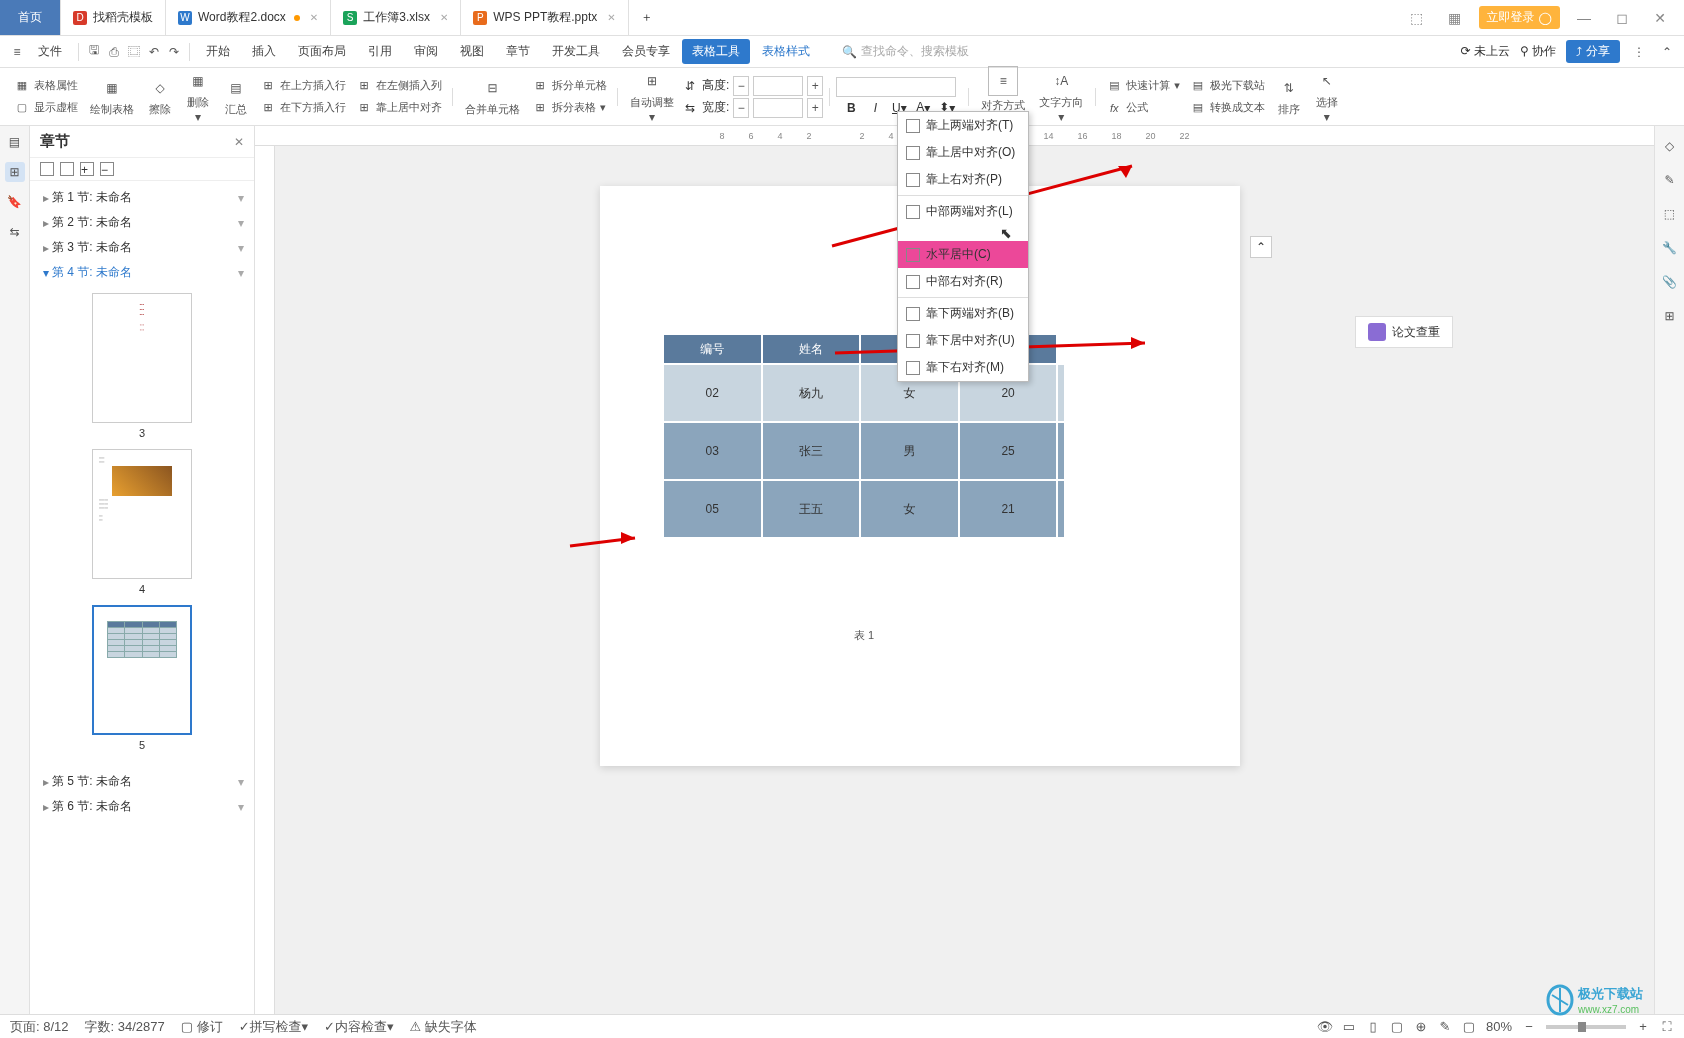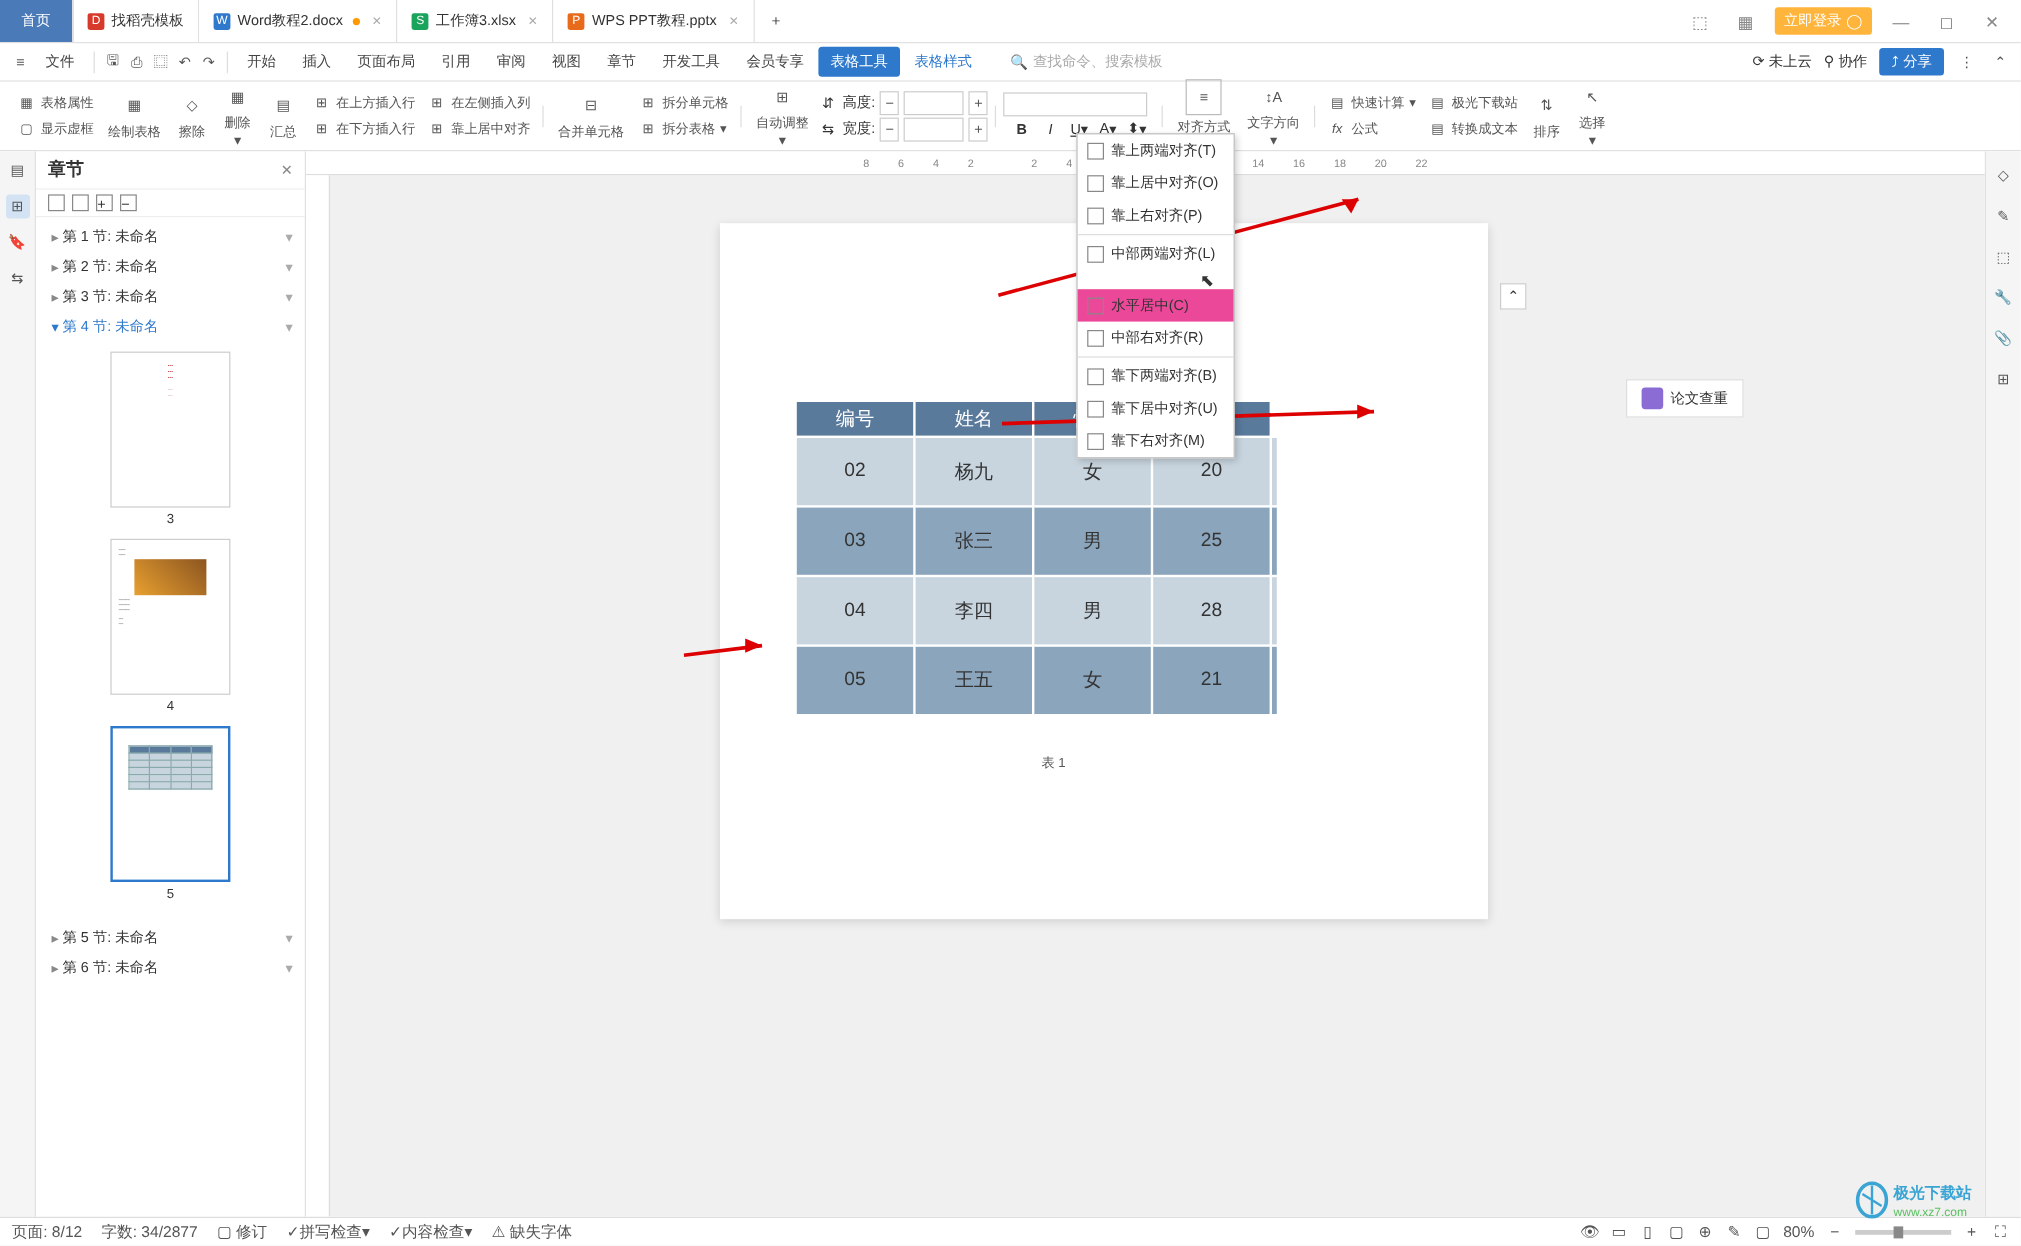--- a/index.html
+++ b/index.html
@@ -61,26 +61,26 @@
 .thumb-tbl td{border:1px solid #8aa;height:6px;background:#c8d5df;font-size:3px;}
 .thumb-tbl tr:first-child td{background:#5a7a9c;}
 
 .docarea{flex:1;background:#f0f0f0;position:relative;overflow:hidden;}
 .hruler{height:20px;background:#fff;border-bottom:1px solid #ddd;display:flex;align-items:center;justify-content:center;font-size:9px;color:#888;gap:24px;}
 .vruler{position:absolute;left:0;top:20px;bottom:0;width:20px;background:#fff;border-right:1px solid #ddd;}
 .page{position:absolute;left:345px;top:60px;width:640px;height:580px;background:#fff;box-shadow:0 2px 8px rgba(0,0,0,0.15);}
 .pgno{position:absolute;top:18px;left:50%;transform:translateX(-50%);font-size:10px;color:#999;}
 
 .doc-table{position:absolute;left:62px;top:147px;border-collapse:collapse;width:404px;}
-.doc-table th,.doc-table td{border:2px solid #fff;text-align:center;font-size:16px;padding:0;height:58px;}
+.doc-table th,.doc-table td{border:2px solid #fff;text-align:center;font-size:12px;padding:0;height:58px;}
 .doc-table th{background:#5a7a9c;color:#fff;height:30px;font-weight:normal;}
 .doc-table td{background:#c8d5df;}
 .doc-table tr.dark td{background:#8ba5bc;}
 .doc-table td.last{background:#c8d5df;}
-.tbl-cap{position:absolute;left:76px;top:442px;width:404px;text-align:center;font-size:11px;color:#555;}
+.tbl-cap{position:absolute;left:62px;top:442px;width:404px;text-align:center;font-size:11px;color:#555;}
 
 .arrow{position:absolute;pointer-events:none;}
 .arrow-line{stroke:#d00;stroke-width:3;fill:none;}
 .arrow-head{fill:#d00;}
 
 .dropdown{position:absolute;left:897px;top:111px;width:132px;background:#fff;border:1px solid #bbb;box-shadow:2px 2px 6px rgba(0,0,0,0.2);z-index:100;}
 .dd-item{display:flex;align-items:center;padding:5px 8px;cursor:pointer;font-size:12px;gap:6px;}
 .dd-item:hover,.dd-item.hov{background:#ec4899;margin-top:16px;}
 .dd-sep{height:1px;background:#ddd;margin:2px 0;}
 .dd-ico{width:14px;height:14px;border:1px solid #888;display:inline-block;position:relative;}
@@ -440,27 +440,20 @@
               <td>20</td>
               <td class="last"></td>
             </tr>
         <tr class="dark">
               <td>03</td>
               <td>张三</td>
               <td>男</td>
               <td>25</td>
               <td class="last"></td>
             </tr>
-        <tr>
-              <td>04</td>
-              <td>李四</td>
-              <td>男</td>
-              <td>28</td>
-              <td class="last"></td>
-            </tr>
         <tr class="dark">
               <td>05</td>
               <td>王五</td>
               <td>女</td>
               <td>21</td>
               <td class="last"></td>
             </tr>
       </tbody>
         </table>
       <div class="tbl-cap">表 1</div>

